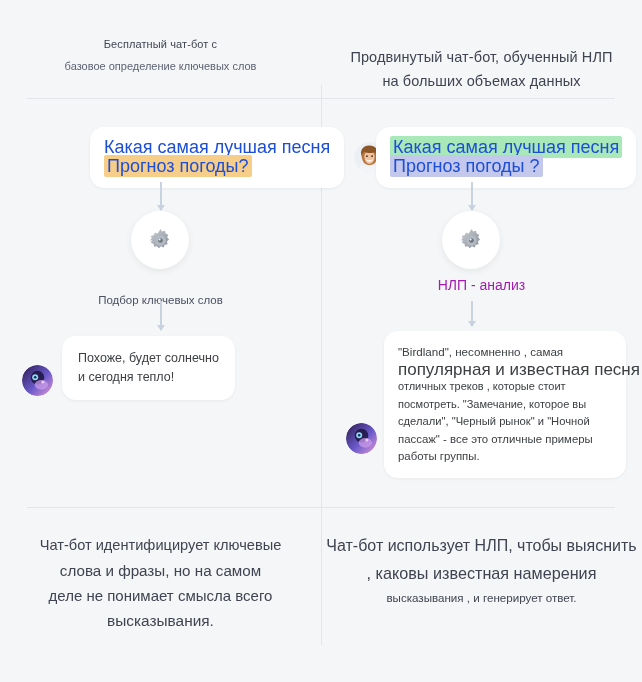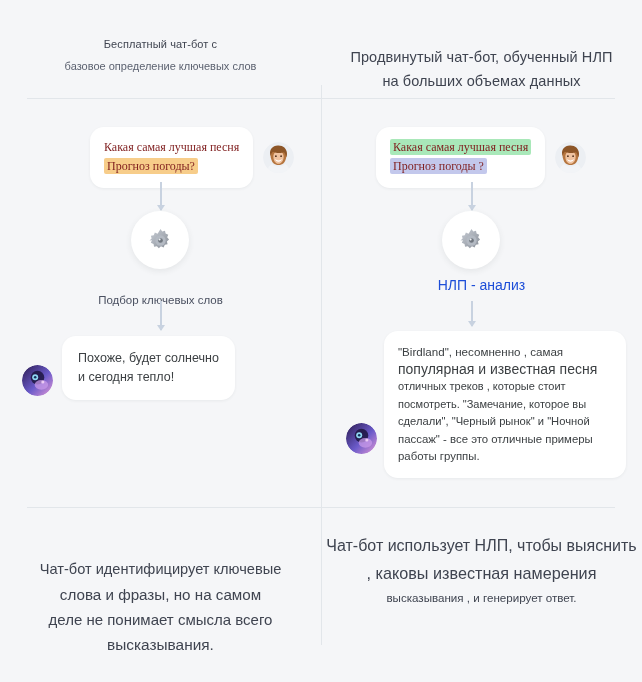--- a/index.html
+++ b/index.html
@@ -85,25 +85,24 @@
   .msg-row.user-left { top: 127px; left: 90px; }
   .msg-row.user-right { top: 127px; left: 376px; }
 
   .bubble {
     background: #ffffff;
     border-radius: 14px;
     padding: 11px 14px 12px 14px;
     box-shadow: 0 1px 3px rgba(60, 64, 67, 0.07);
   }
   .bubble .line {
-    font-size: 12px;
+    font-size: 18px;
     line-height: 19px;
-    color: #7f1d1d;
+    color: #1d4ed8;
     white-space: nowrap;
-    font-family: Liberation Serif, serif;
   }
   .bubble .line .hl {
     padding: 1px 3px;
     border-radius: 2px;
   }
   .hl-orange { background: #f7cd8a; }
   .hl-green  { background: #a9e8b9; }
   .hl-purple { background: #c3c8ec; }
 
   
@@ -152,21 +151,21 @@
   .node-label {
     position: absolute;
     width: 321px;
     left: 0;
     text-align: center;
     font-size: 11.5px;
     color: #4a5060;
   }
   .node-label.big {
     font-size: 14px;
-    color: #1d4ed8;
+    color: #a21caf;
   }
 
   
   .answer-row {
     position: absolute;
     display: flex;
     align-items: flex-end;
   }
   .answer-row.left { top: 336px; left: 22px; }
   .answer-row.right { top: 331px; left: 346px; }
@@ -186,21 +185,21 @@
   .answer-bubble.long {
     width: 214px;
     padding: 12px 14px 12px 14px;
   }
   .answer-bubble.long .line {
     font-size: 11.3px;
     line-height: 17.5px;
     white-space: nowrap;
   }
   .answer-bubble.long .line.l1 { font-size: 11.6px; }
-  .answer-bubble.long .line.l2 { font-size: 14px; }
+  .answer-bubble.long .line.l2 { font-size: 17px; }
   .answer-bubble.long .line.l3 { font-size: 11.2px; }
   .answer-bubble.long .line.l4 { font-size: 11.0px; }
   .answer-bubble.long .line.l5 { font-size: 11.0px; }
   .answer-bubble.long .line.l6 { font-size: 11.2px; }
   .answer-bubble.long .line.l7 { font-size: 11.4px; }
   .answer-bubble.long .line.l8 { font-size: 11.4px; }
 
   .answer-row.right .avatar.bot-left {
     margin-right: 7px;
     margin-bottom: 24px;
@@ -215,21 +214,21 @@
     width: 321px;
     left: 0;
     top: 533px;
     text-align: center;
   }
   .caption .cl {
     color: #3f4450;
     display: block;
   }
   
-  .caption.left .cl1 { font-size: 14.6px; line-height: 25px; margin-top: 24px; }
+  .caption.left .cl1 { font-size: 14.6px; line-height: 25px; }
   .caption.left .cl2 { font-size: 15.2px; line-height: 25px; }
   .caption.left .cl3 { font-size: 15.0px; line-height: 25px; }
   .caption.left .cl4 { font-size: 15.4px; line-height: 25px; }
   
   .caption.right .cl1 { font-size: 16px; line-height: 26px; }
   .caption.right .cl2 { font-size: 16.2px; line-height: 28px; }
   .caption.right .cl3 { font-size: 11.6px; line-height: 22px; }
 </style>
 </head>
 <body>

